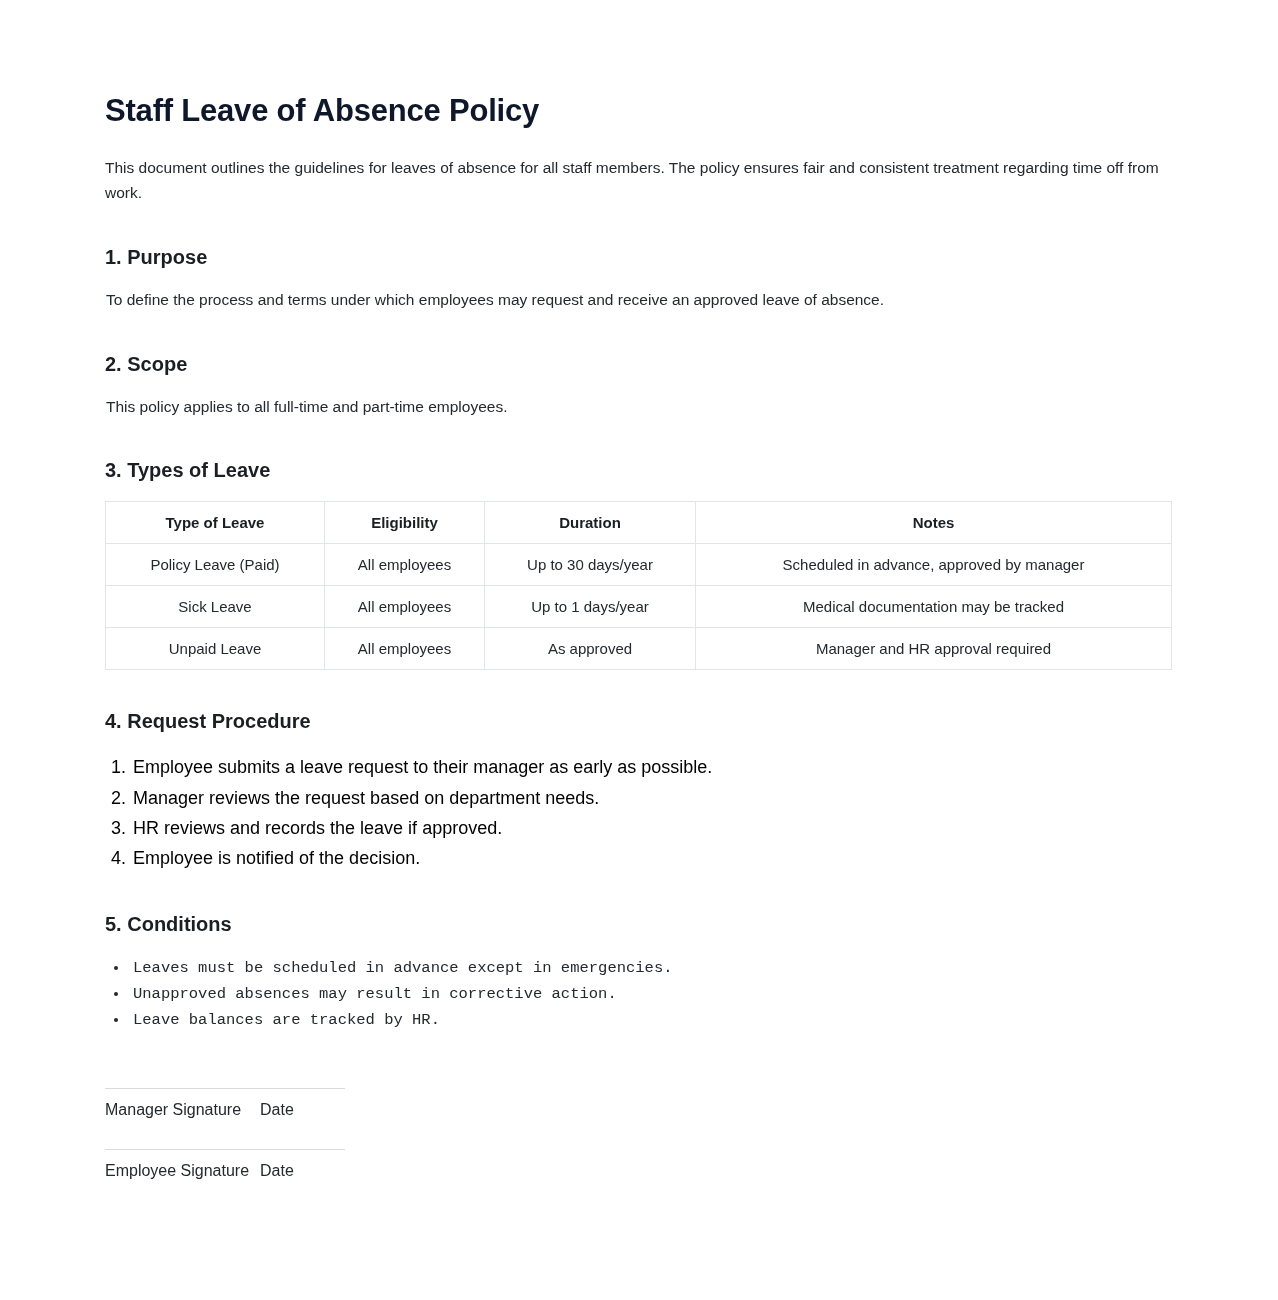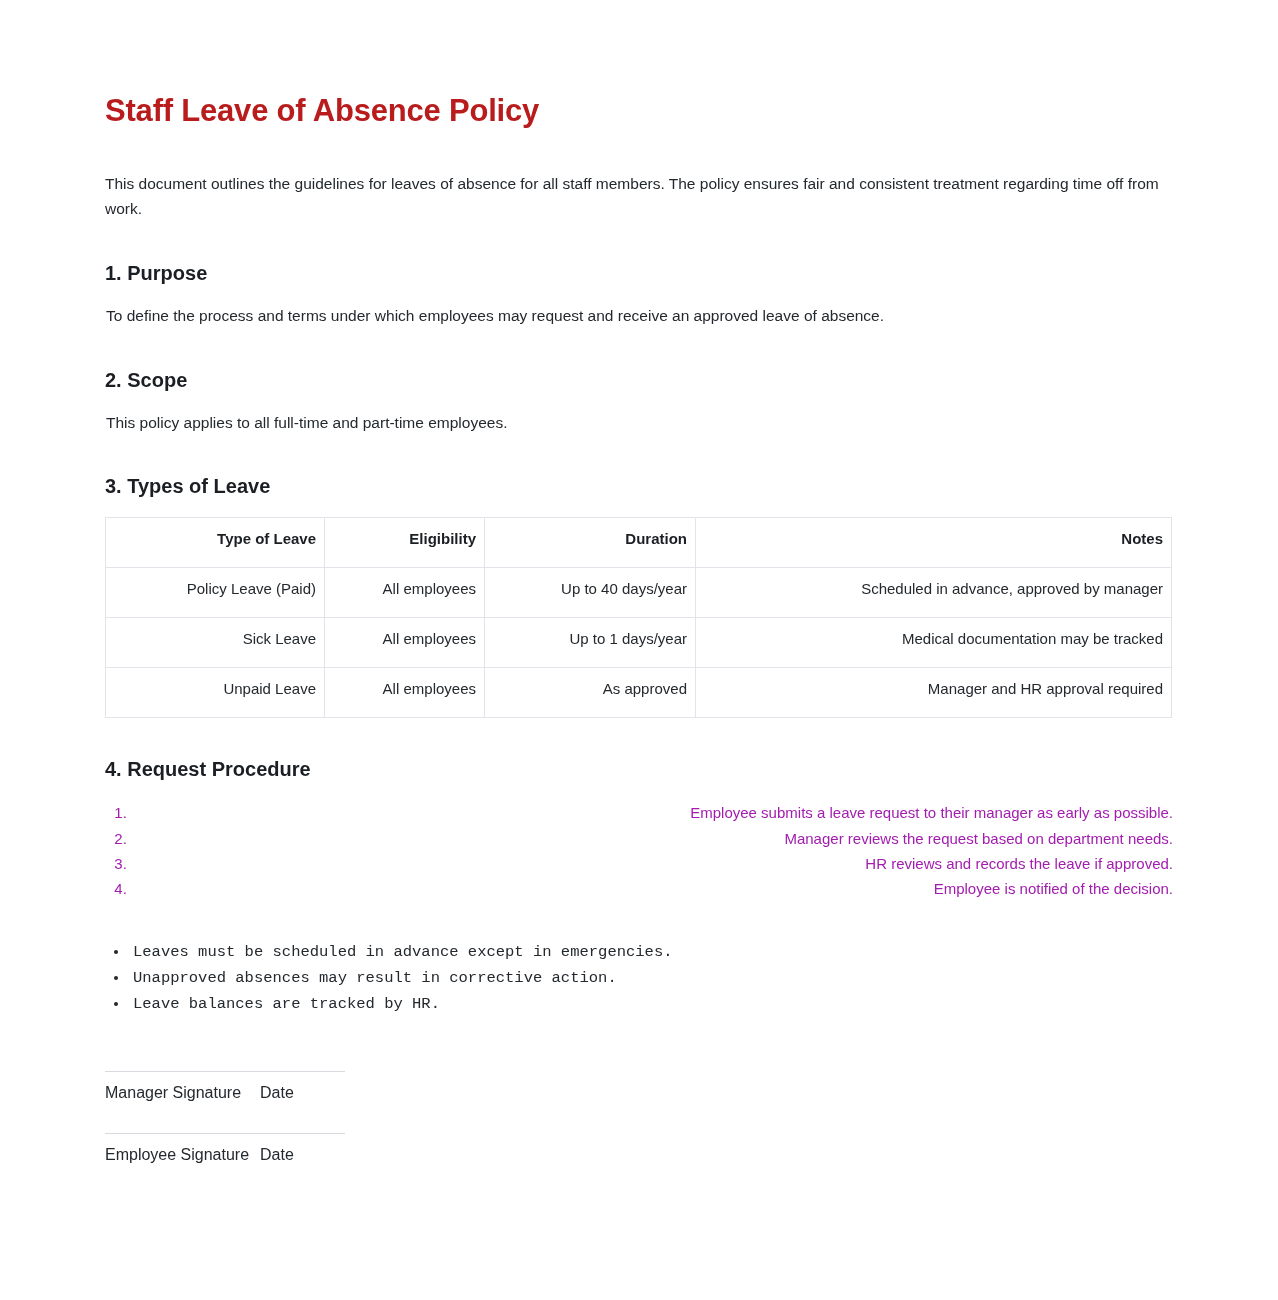--- a/index.html
+++ b/index.html
@@ -18,22 +18,22 @@
   }
   .page {
     padding: 92px 105px 100px 105px;
     width: 1278px;
   }
   .doc-title {
     font-size: 31px;
     font-weight: bold;
     line-height: 1.25;
     letter-spacing: -0.2px;
-    margin: 0 0 40px 0;
-    color: #b91c1c;
+    margin: 0 0 24px 0;
+    color: #0f172a;
   }
   .intro {
     font-size: 15.5px;
     line-height: 1.65;
     margin: 0 0 38px 0;
     max-width: 1060px;
     color: #24292e;
   }
   h2.section-heading {
     font-size: 20px;
@@ -53,49 +53,48 @@
   
   table.leave-table {
     border-collapse: collapse;
     width: 1066px;
     table-layout: fixed;
     margin-top: 2px;
   }
   table.leave-table th,
   table.leave-table td {
     border: 1px solid #e1e4e8;
-    text-align: right;
+    text-align: center;
     font-size: 15px;
     line-height: 1.4;
-    padding: 10px 8px 18px 8px;
+    padding: 10px 8px 10px 8px;
     height: 38px;
     vertical-align: middle;
     color: #24292e;
   }
   table.leave-table th {
     font-weight: bold;
     color: #1b1f23;
   }
   table.leave-table col.c1 { width: 219px; }
   table.leave-table col.c2 { width: 160px; }
   table.leave-table col.c3 { width: 211px; }
   table.leave-table col.c4 { width: 476px; }
   
   ol.procedure-list {
     margin: 0;
     padding: 0 0 0 26px;
     list-style-position: outside;
     list-style-type: decimal;
   }
   ol.procedure-list li {
-    font-size: 15px;
+    font-size: 18px;
     line-height: 1.68;
-    color: #a21caf;
+    color: #000000;
     padding-left: 2px;
-    text-align: right;
   }
   ul.conditions-list {
     margin: 0;
     padding: 0 0 0 24px;
     list-style-position: outside;
     list-style-type: disc;
     font-family: Liberation Mono, monospace;
   }
   ul.conditions-list li {
     font-size: 15.5px;
@@ -158,21 +157,21 @@
           <th>Type of Leave</th>
           <th>Eligibility</th>
           <th>Duration</th>
           <th>Notes</th>
         </tr>
       </thead>
       <tbody>
         <tr>
           <td>Policy Leave (Paid)</td>
           <td>All employees</td>
-          <td>Up to 40 days/year</td>
+          <td>Up to 30 days/year</td>
           <td>Scheduled in advance, approved by manager</td>
         </tr>
         <tr>
           <td>Sick Leave</td>
           <td>All employees</td>
           <td>Up to 1 days/year</td>
           <td>Medical documentation may be tracked</td>
         </tr>
         <tr>
           <td>Unpaid Leave</td>
@@ -188,20 +187,21 @@
     <h2 class="section-heading">4. Request Procedure</h2>
     <ol class="procedure-list">
       <li>Employee submits a leave request to their manager as early as possible.</li>
       <li>Manager reviews the request based on department needs.</li>
       <li>HR reviews and records the leave if approved.</li>
       <li>Employee is notified of the decision.</li>
     </ol>
   </div>
 
   <div class="section">
+    <h2 class="section-heading">5. Conditions</h2>
     <ul class="conditions-list">
       <li>Leaves must be scheduled in advance except in emergencies.</li>
       <li>Unapproved absences may result in corrective action.</li>
       <li>Leave balances are tracked by HR.</li>
     </ul>
   </div>
 
 
   <div class="signature-block">
 

